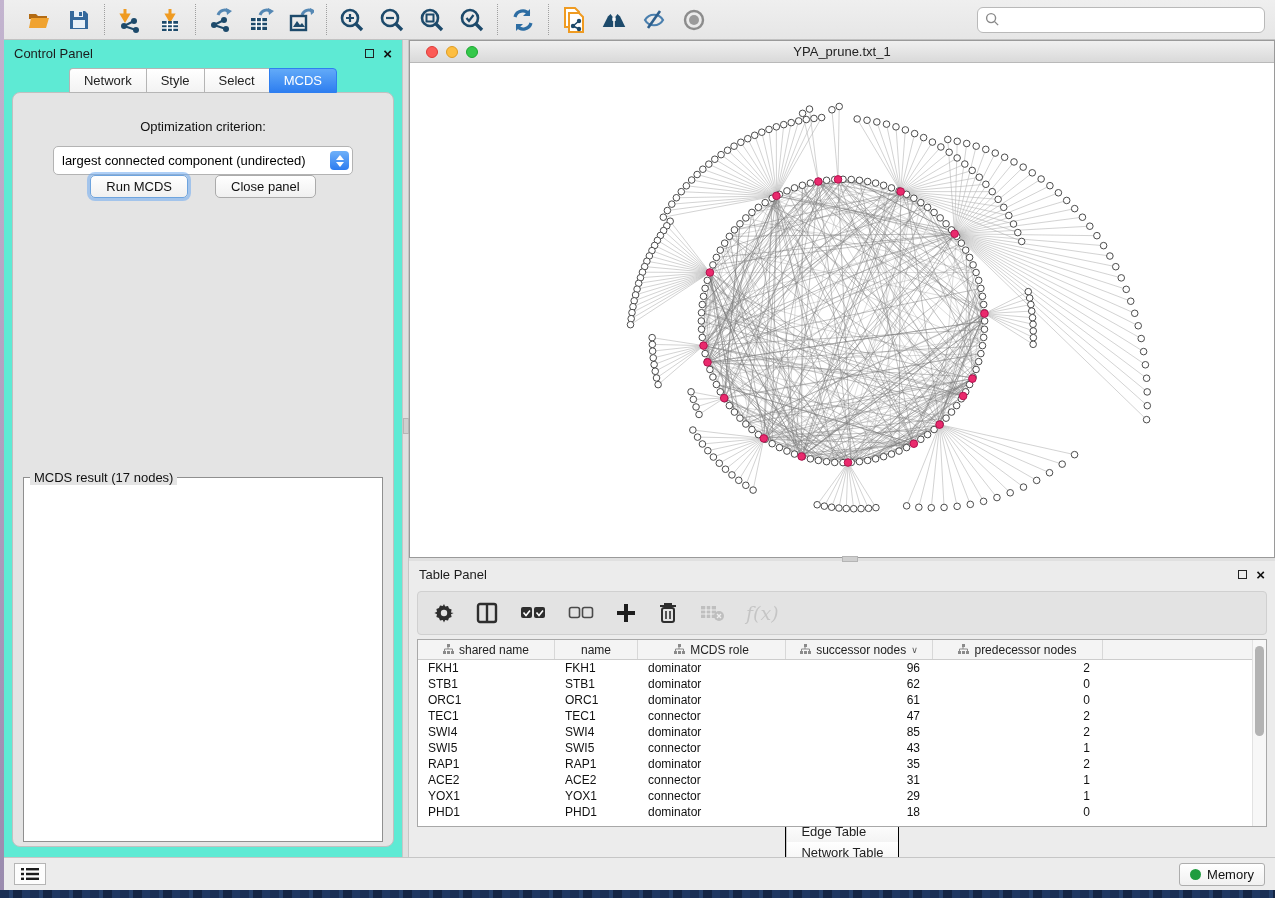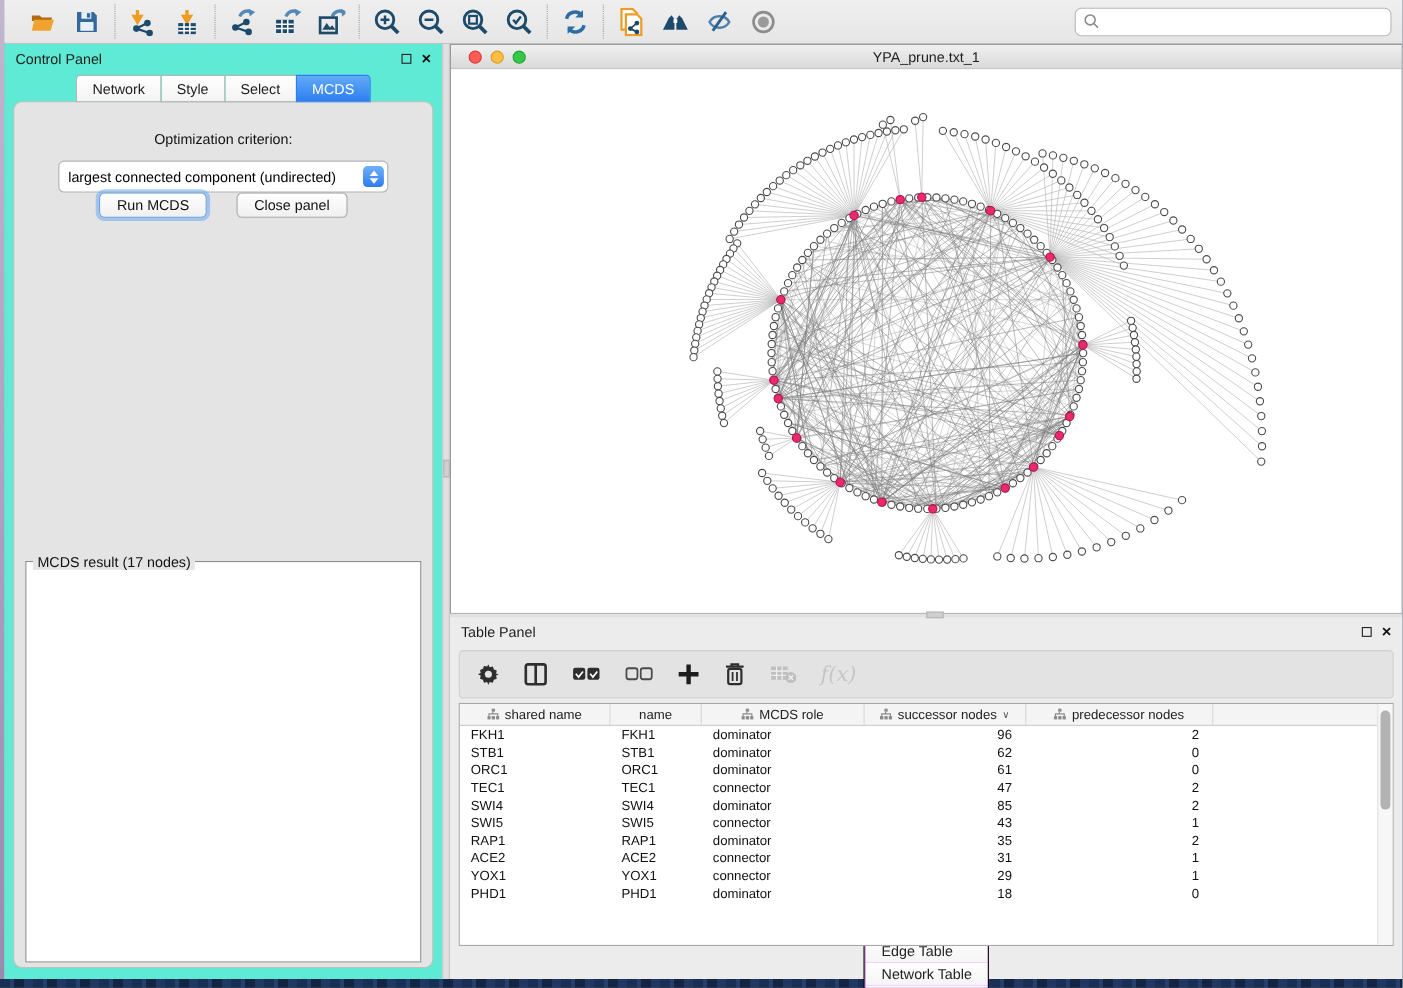--- a/index.html
+++ b/index.html
@@ -1363,13 +1363,31 @@
               <span class="btab sel">Node Table</span>
               <span class="btab">Edge Table</span>
               <span class="btab">Network Table</span>
               <span class="btab">Motifs</span>
             </div>
         </div>
       </div>
     </div>
   </div>
 
+  <div id="status-bar">
+    <span id="list-btn">
+      <svg width="18" height="14" viewBox="0 0 18 14">
+          <g fill="#1d1d1d">
+            <rect x="0" y="1" width="3" height="2.4"></rect>
+            <rect x="5" y="1" width="13" height="2.4"></rect>
+            <rect x="0" y="5.8" width="3" height="2.4"></rect>
+            <rect x="5" y="5.8" width="13" height="2.4"></rect>
+            <rect x="0" y="10.6" width="3" height="2.4"></rect>
+            <rect x="5" y="10.6" width="13" height="2.4"></rect>
+          </g>
+        </svg>
+    </span>
+    <span id="memory-btn">
+      <span id="memory-dot"></span>
+      <span>Memory</span>
+    </span>
+  </div>
 </div>
 
 </body></html>

